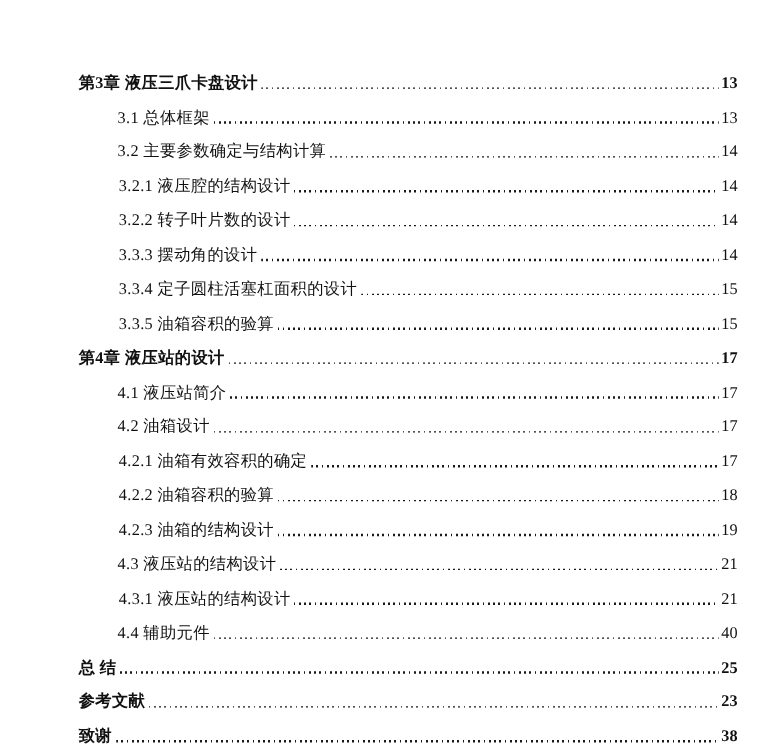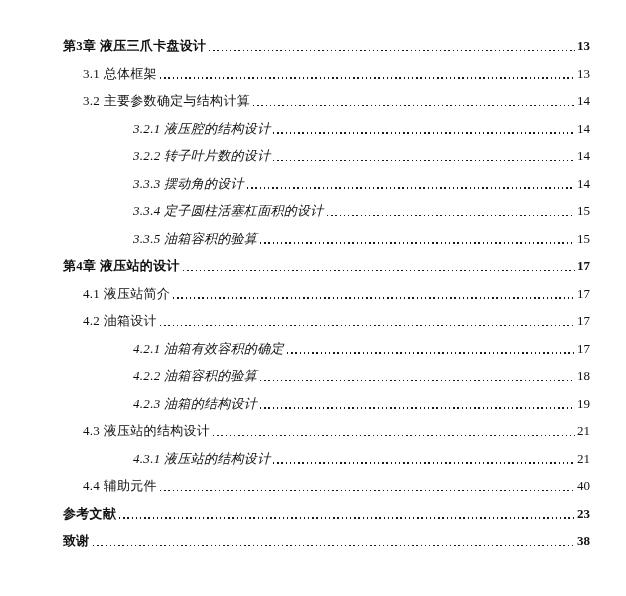--- a/index.html
+++ b/index.html
@@ -11,21 +11,21 @@
     width: 626px;
     height: 596px;
     overflow: hidden;
     font-family: "Liberation Serif", "DejaVu Serif", serif;
     color: #111111;
   }
   .page {
     box-sizing: border-box;
     width: 626px;
     height: 596px;
-    padding: 32px 36px 0 63px;
+    padding: 52px 36px 0 63px;
     background: #ffffff;
   }
   .toc-list {
     display: block;
   }
   .toc-row {
     display: flex;
     align-items: flex-end;
     height: 27.5px;
     font-size: 13px;
@@ -42,22 +42,22 @@
     margin: 0 2px 8.5px 3px;
     background-image: repeating-linear-gradient(
       to right,
       #1a1a1a 0px, #1a1a1a 1.4px,
       transparent 1.4px, transparent 4.2px
     );
   }
   .toc-row .toc-page {
     flex: 0 0 auto;
   }
-  .toc-row.level-2 .toc-title { margin-left: 20px; }
-  .toc-row.level-3 .toc-title { margin-left: 70px; font-style: italic; }
+  .toc-row.level-2 .toc-title { margin-left: 31px; }
+  .toc-row.level-3 .toc-title { margin-left: 32px; }
   .toc-row.bold .toc-title,
   .toc-row.bold .toc-page {
     font-weight: bold;
   }
 </style>
 </head>
 <body>
 
 <div class="page">
   <div class="toc-list">
@@ -140,20 +140,25 @@
     <span class="toc-title">4.3.1 液压站的结构设计</span>
     <span class="toc-leader"></span>
     <span class="toc-page">21</span>
   </div>
       <div class="toc-row level-2">
     <span class="toc-title">4.4 辅助元件</span>
     <span class="toc-leader"></span>
     <span class="toc-page">40</span>
   </div>
       <div class="toc-row level-1 bold">
+    <span class="toc-title">总 结</span>
+    <span class="toc-leader"></span>
+    <span class="toc-page">25</span>
+  </div>
+      <div class="toc-row level-1 bold">
     <span class="toc-title">参考文献</span>
     <span class="toc-leader"></span>
     <span class="toc-page">23</span>
   </div>
       <div class="toc-row level-1 bold">
     <span class="toc-title">致谢</span>
     <span class="toc-leader"></span>
     <span class="toc-page">38</span>
   </div>
     </div>

